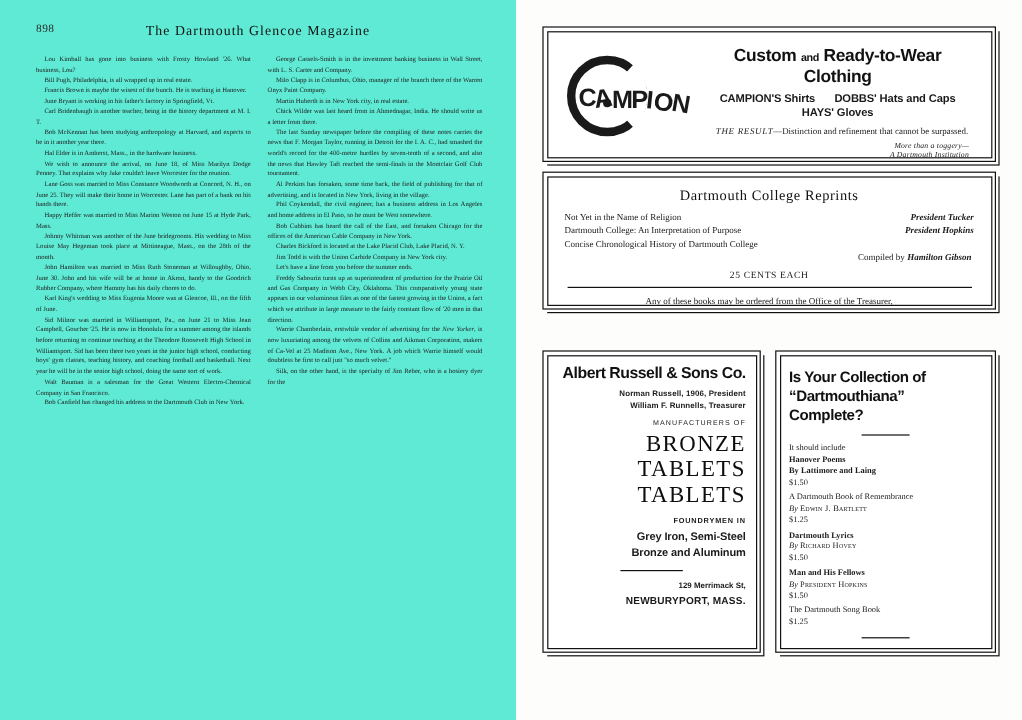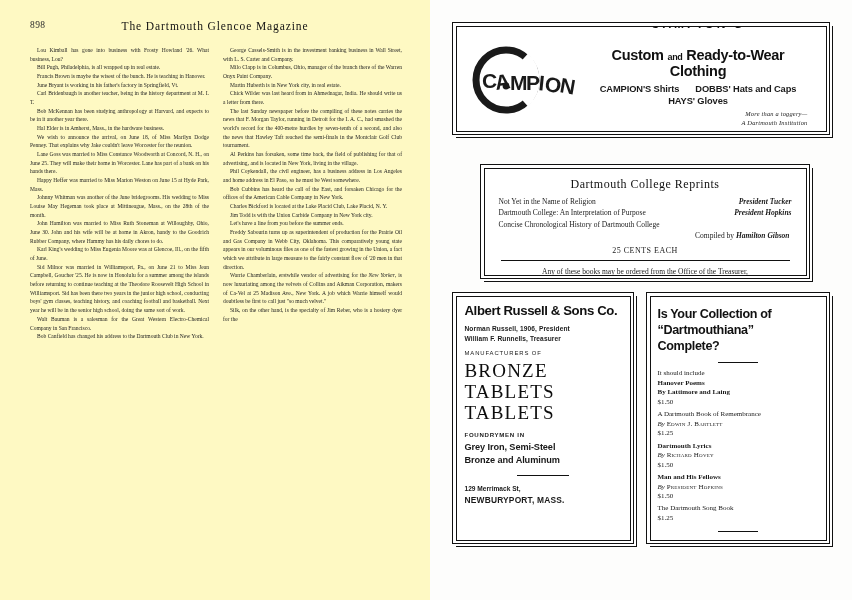--- a/index.html
+++ b/index.html
@@ -9,21 +9,21 @@
     font-family:"Liberation Serif",serif;
     color:#1a1a1a;
     overflow:hidden;
   }
   .spread{position:relative;width:852px;height:600px;display:flex;}
 
   
   .left-page{
     position:relative;
     width:430px;height:600px;
-    background:#fef9c3;
+    background:#5eead4;
     padding:0;
     box-sizing:border-box;
   }
   .page-head{
     position:absolute;left:0;right:0;top:20px;
     height:18px;
     padding:0 30px;
     box-sizing:border-box;
   }
   .folio{
@@ -118,38 +118,38 @@
   .cp-result i{font-style:italic;letter-spacing:.6px;}
   .cp-toggery{
     font-size:6.4px;font-style:italic;
     text-align:right;line-height:1.35;
     margin-top:3px;padding-right:6px;
     letter-spacing:.2px;
   }
   .cp-prompt{font-size:7.6px;margin-top:3px;}
 
   
-  #ad-reprints{left:22px;top:164px;width:330px;height:115px;margin-left:28px;}
+  #ad-reprints{left:22px;top:143px;width:378px;height:115px;}
   .rp{padding:8px 14px 6px;text-align:center;}
   .rp-title{font-size:12px;letter-spacing:.5px;margin-bottom:4px;color:#111;}
   .rp-row{
     display:flex;justify-content:space-between;
     font-size:7.5px;line-height:1.55;align-items:flex-end;
   }
   .rp-row .auth{font-style:italic;font-weight:bold;}
   .rp-solo{font-size:7.5px;line-height:1.55;text-align:left;}
   .rp-comp{font-size:7.5px;text-align:right;line-height:1.55;padding-right:2px;}
   .rp-comp i{font-style:italic;font-weight:bold;}
   .rp-price{font-size:8px;letter-spacing:.5px;margin:4px 0 5px;}
   .rp-rule{border-top:1px solid #111;margin:0 2px 5px;}
   .rp-foot{font-size:7.5px;line-height:1.5;}
 
   
   #ad-russell{left:22px;top:292px;width:182px;height:252px;}
-  .ru{padding:7px 8px 6px;text-align:left;}
+  .ru{padding:7px 8px 6px;text-align:right;}
   .ru-name{
     font-family:"Liberation Sans",sans-serif;
     font-weight:bold;font-size:13.2px;
     letter-spacing:-0.4px;line-height:1.1;
     color:#111;
   }
   .ru-off{
     font-family:"Liberation Sans",sans-serif;
     font-weight:bold;font-size:6.6px;
     line-height:1.5;margin-top:6px;letter-spacing:.1px;
@@ -286,20 +286,23 @@
             <div class="cp-name">CAMPION'S</div>
             <div class="cp-line2">
               <span>Custom</span>
               <span class="sm">and</span>
               <span>Ready-to-Wear Clothing</span>
             </div>
             <div class="cp-line3">
               <span>CAMPION'S Shirts</span><span class="gap"></span><span>DOBBS' Hats and Caps</span>
               <br><span>HAYS' Gloves</span>
             </div>
+            <div class="cp-result">
+              <i>THE RESULT</i><span>—Distinction and refinement that cannot be surpassed.</span>
+            </div>
             <div class="cp-toggery">
               <span>More than a toggery—</span><br>
               <span>A Dartmouth Institution</span>
             </div>
             <div class="cp-prompt">Prompt attention to mail orders.</div>
           </div>
         </div>
       </div>
     </div>
 

